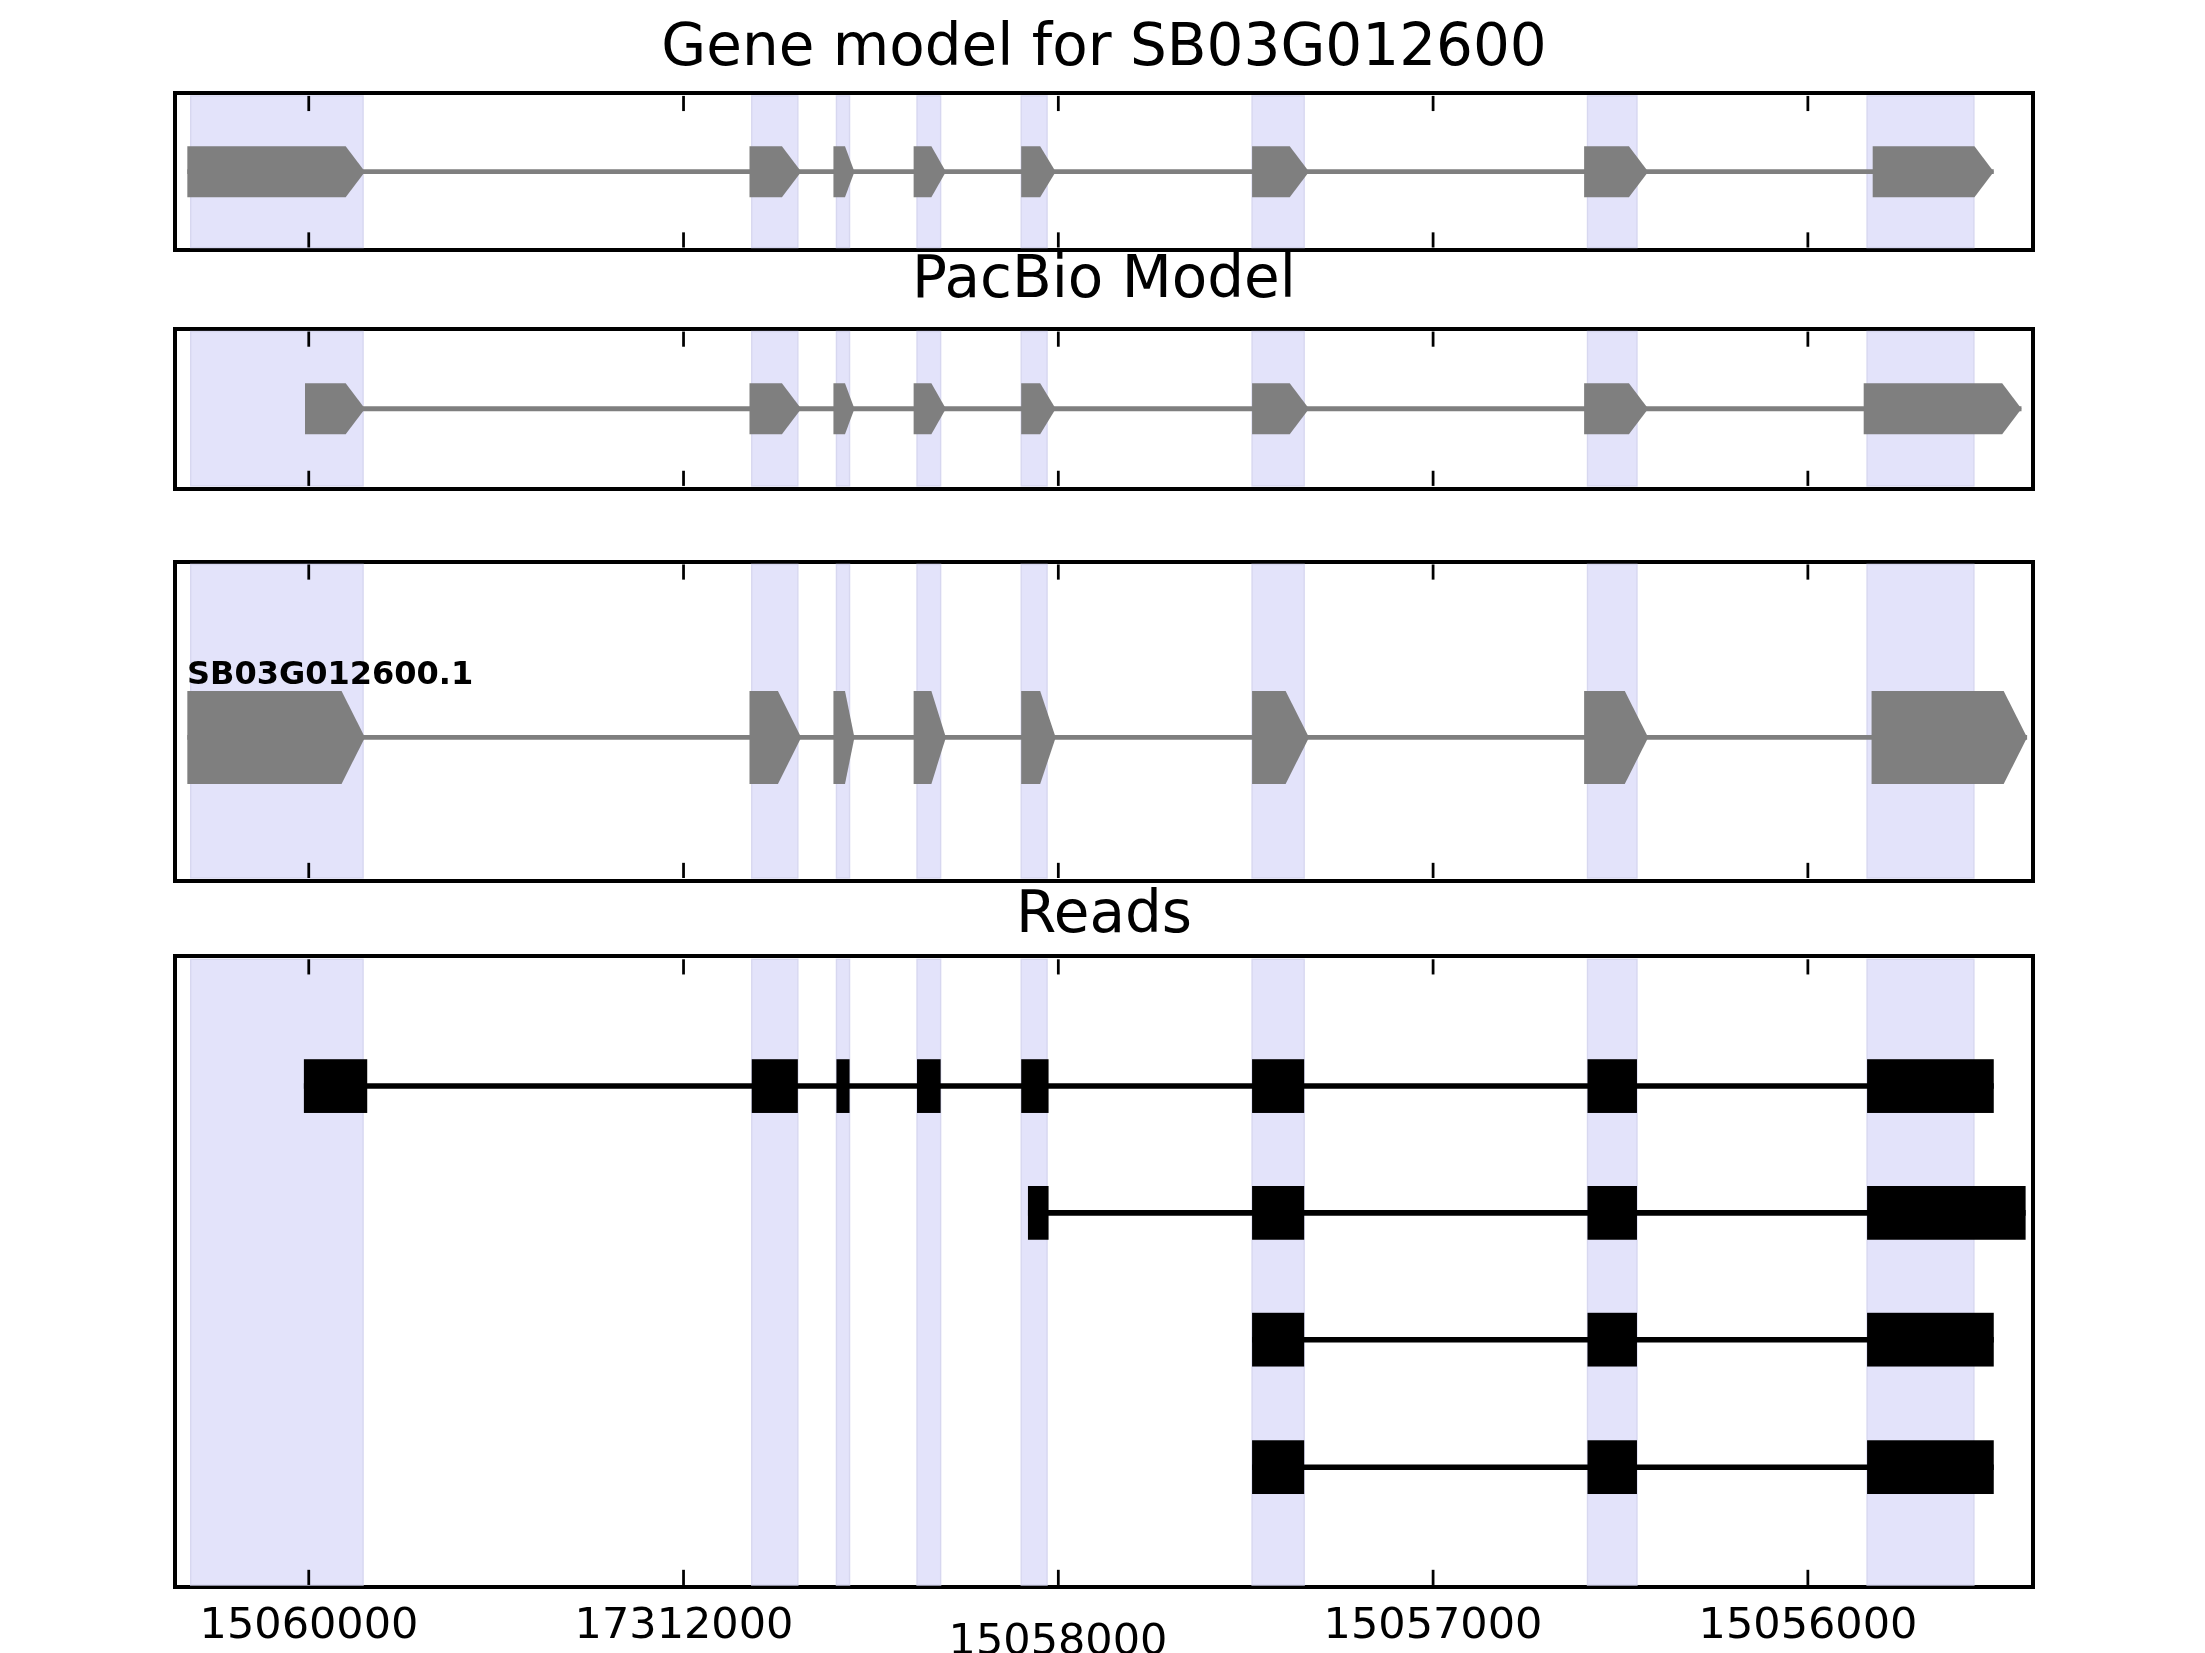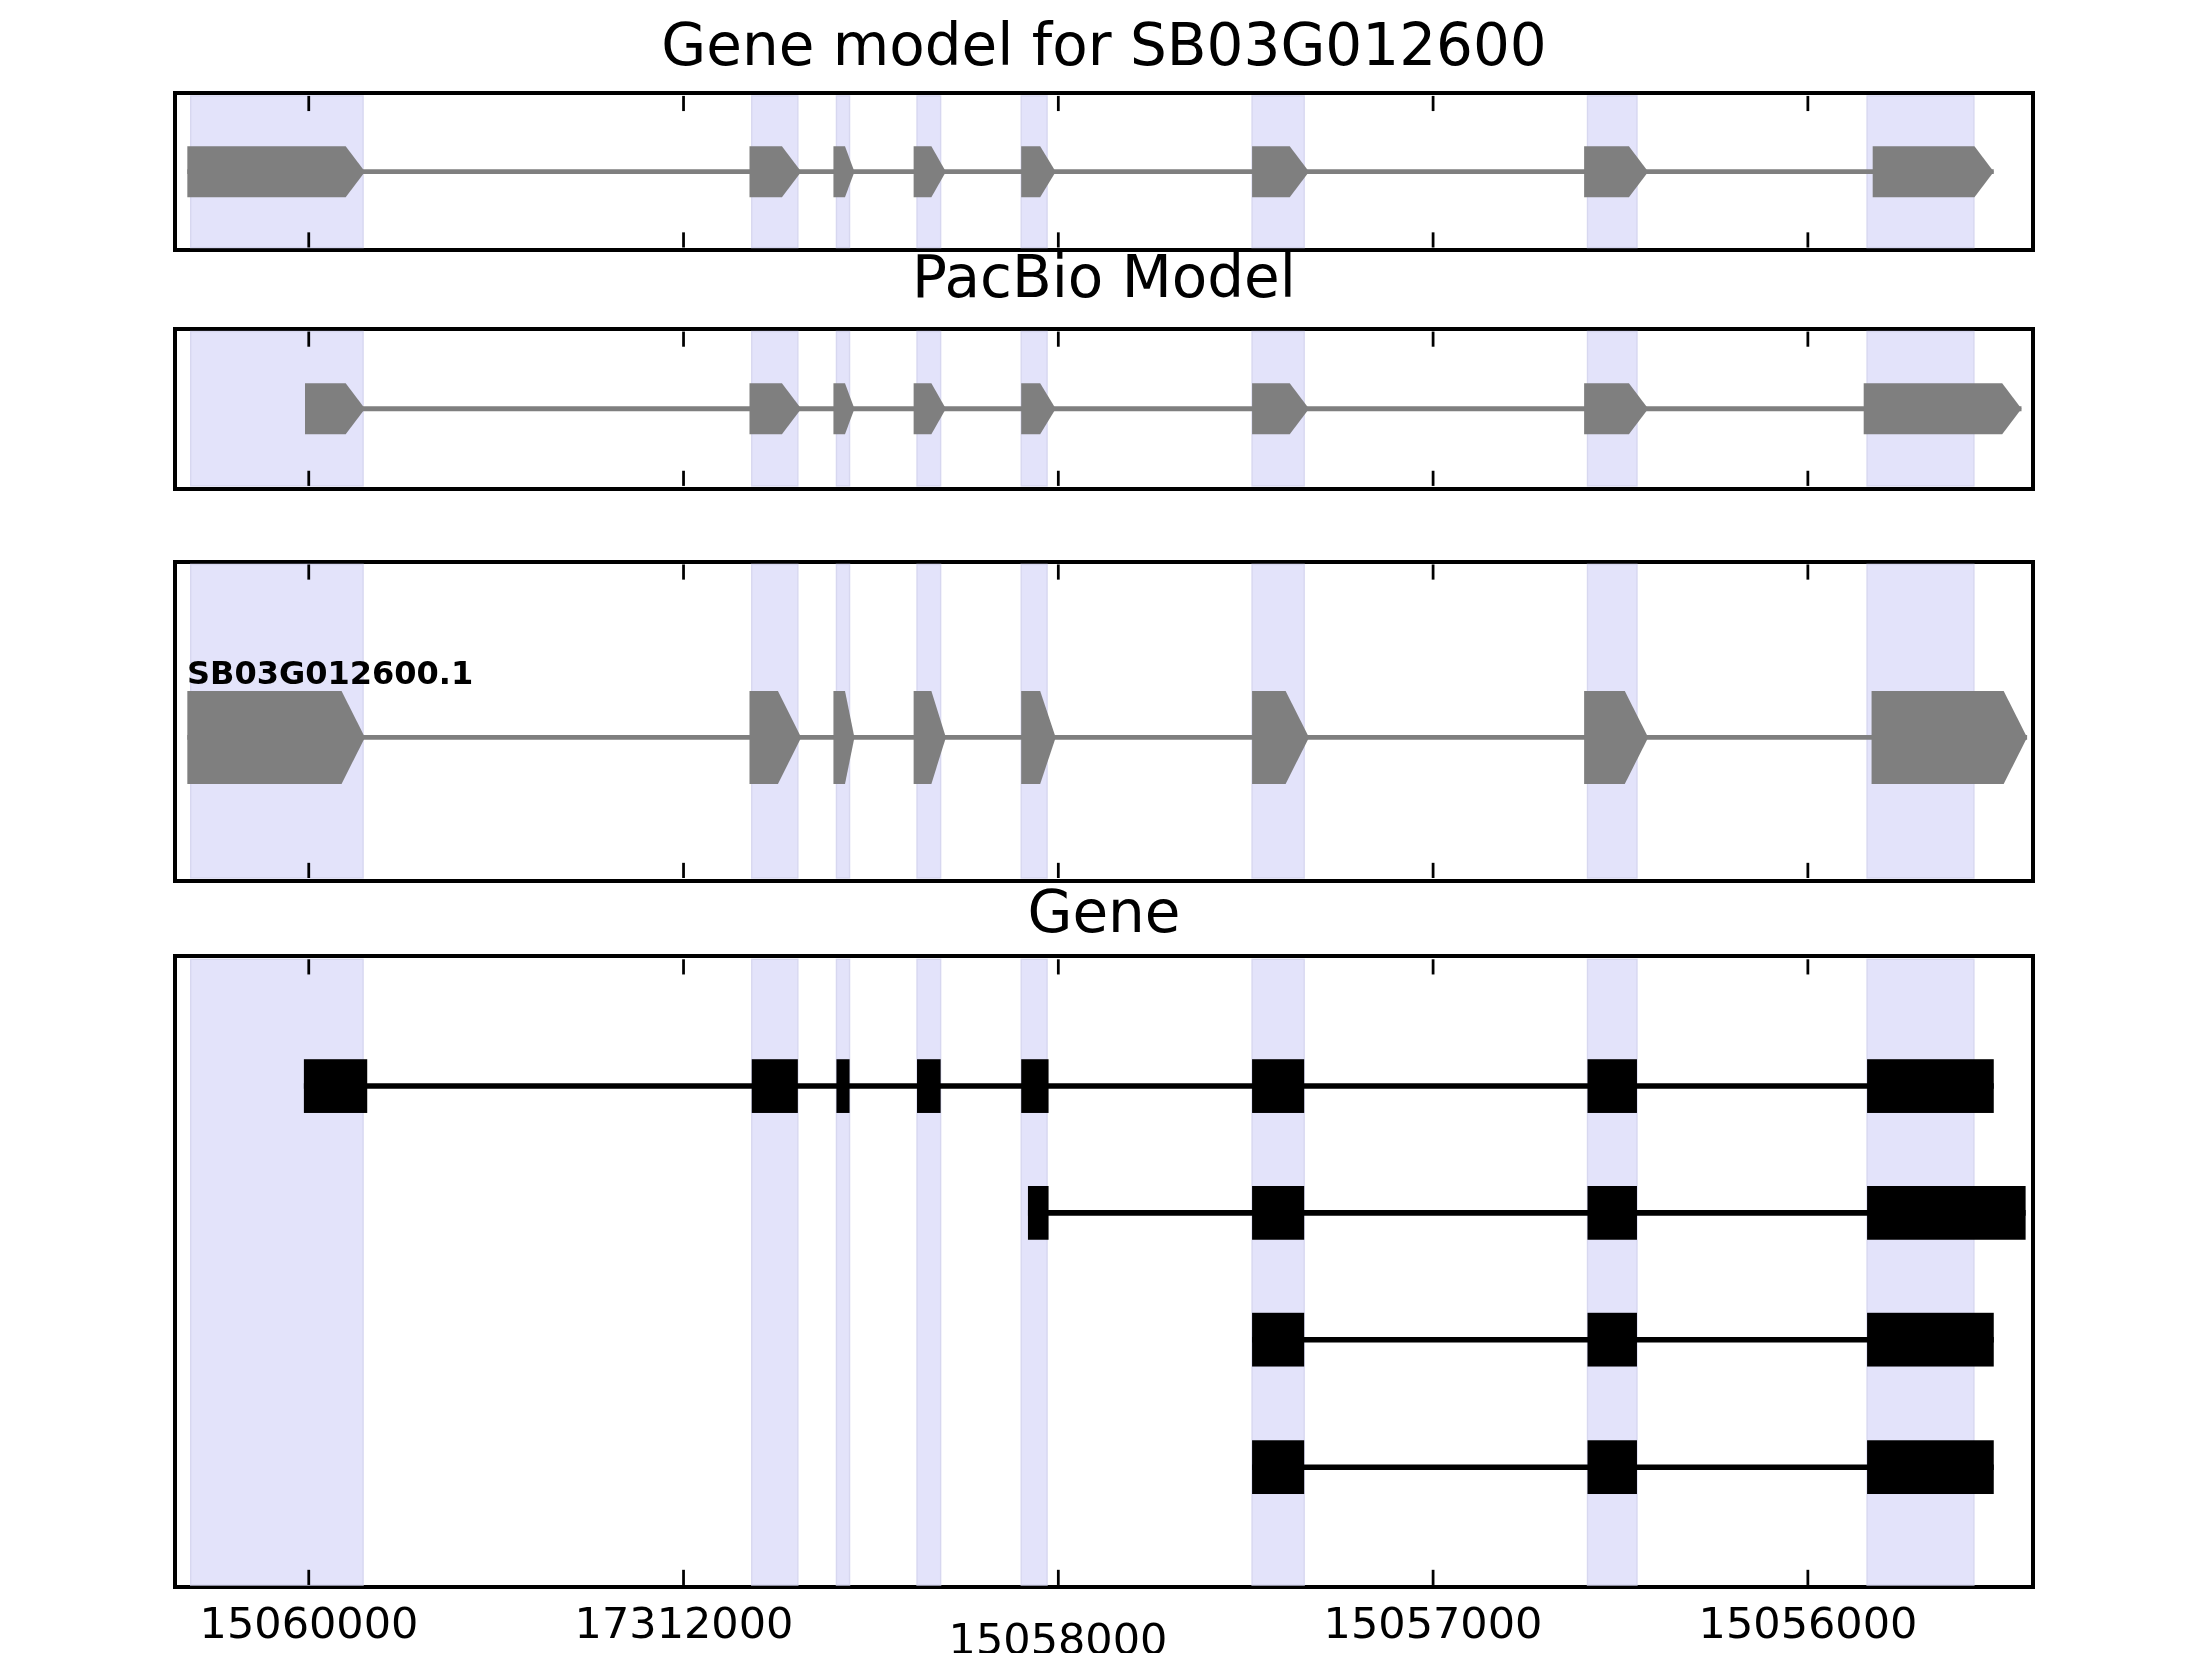--- a/index.html
+++ b/index.html
@@ -152,21 +152,21 @@
       <rect x="2303.8526740665993" y="1905" width="71.79414732593341" height="78" fill="#000000"></rect>
       <rect x="2709.598385469223" y="1905" width="183.83652875882944" height="78" fill="#000000"></rect>
       <line x1="1817.0665993945508" y1="2129" x2="2893.4349142280525" y2="2129" stroke="#000000" stroke-width="8"></line>
       <rect x="1817.0665993945508" y="2090" width="75.6014127144299" height="78" fill="#000000"></rect>
       <rect x="2303.8526740665993" y="2090" width="71.79414732593341" height="78" fill="#000000"></rect>
       <rect x="2709.598385469223" y="2090" width="183.83652875882944" height="78" fill="#000000"></rect>
     </svg>
 
   <div class="panel-title" id="title-0">Gene model for SB03G012600</div>
   <div class="panel-title" id="title-1">PacBio Model</div>
-  <div class="panel-title" id="title-3">Gene</div>
+  <div class="panel-title" id="title-3">Reads</div>
 
   <div id="isoform-label" style="left: 187px;">SB03G012600.1</div>
 
   <div id="x-tick-labels">
       <div class="x-tick-label" style="left: 309px;">15060000</div>
       <div class="x-tick-label" style="left: 684px;">17312000</div>
       <div class="x-tick-label" style="left: 1058px; margin-top: 16px;">15058000</div>
       <div class="x-tick-label" style="left: 1433px;">15057000</div>
       <div class="x-tick-label" style="left: 1808px;">15056000</div>
     </div>

